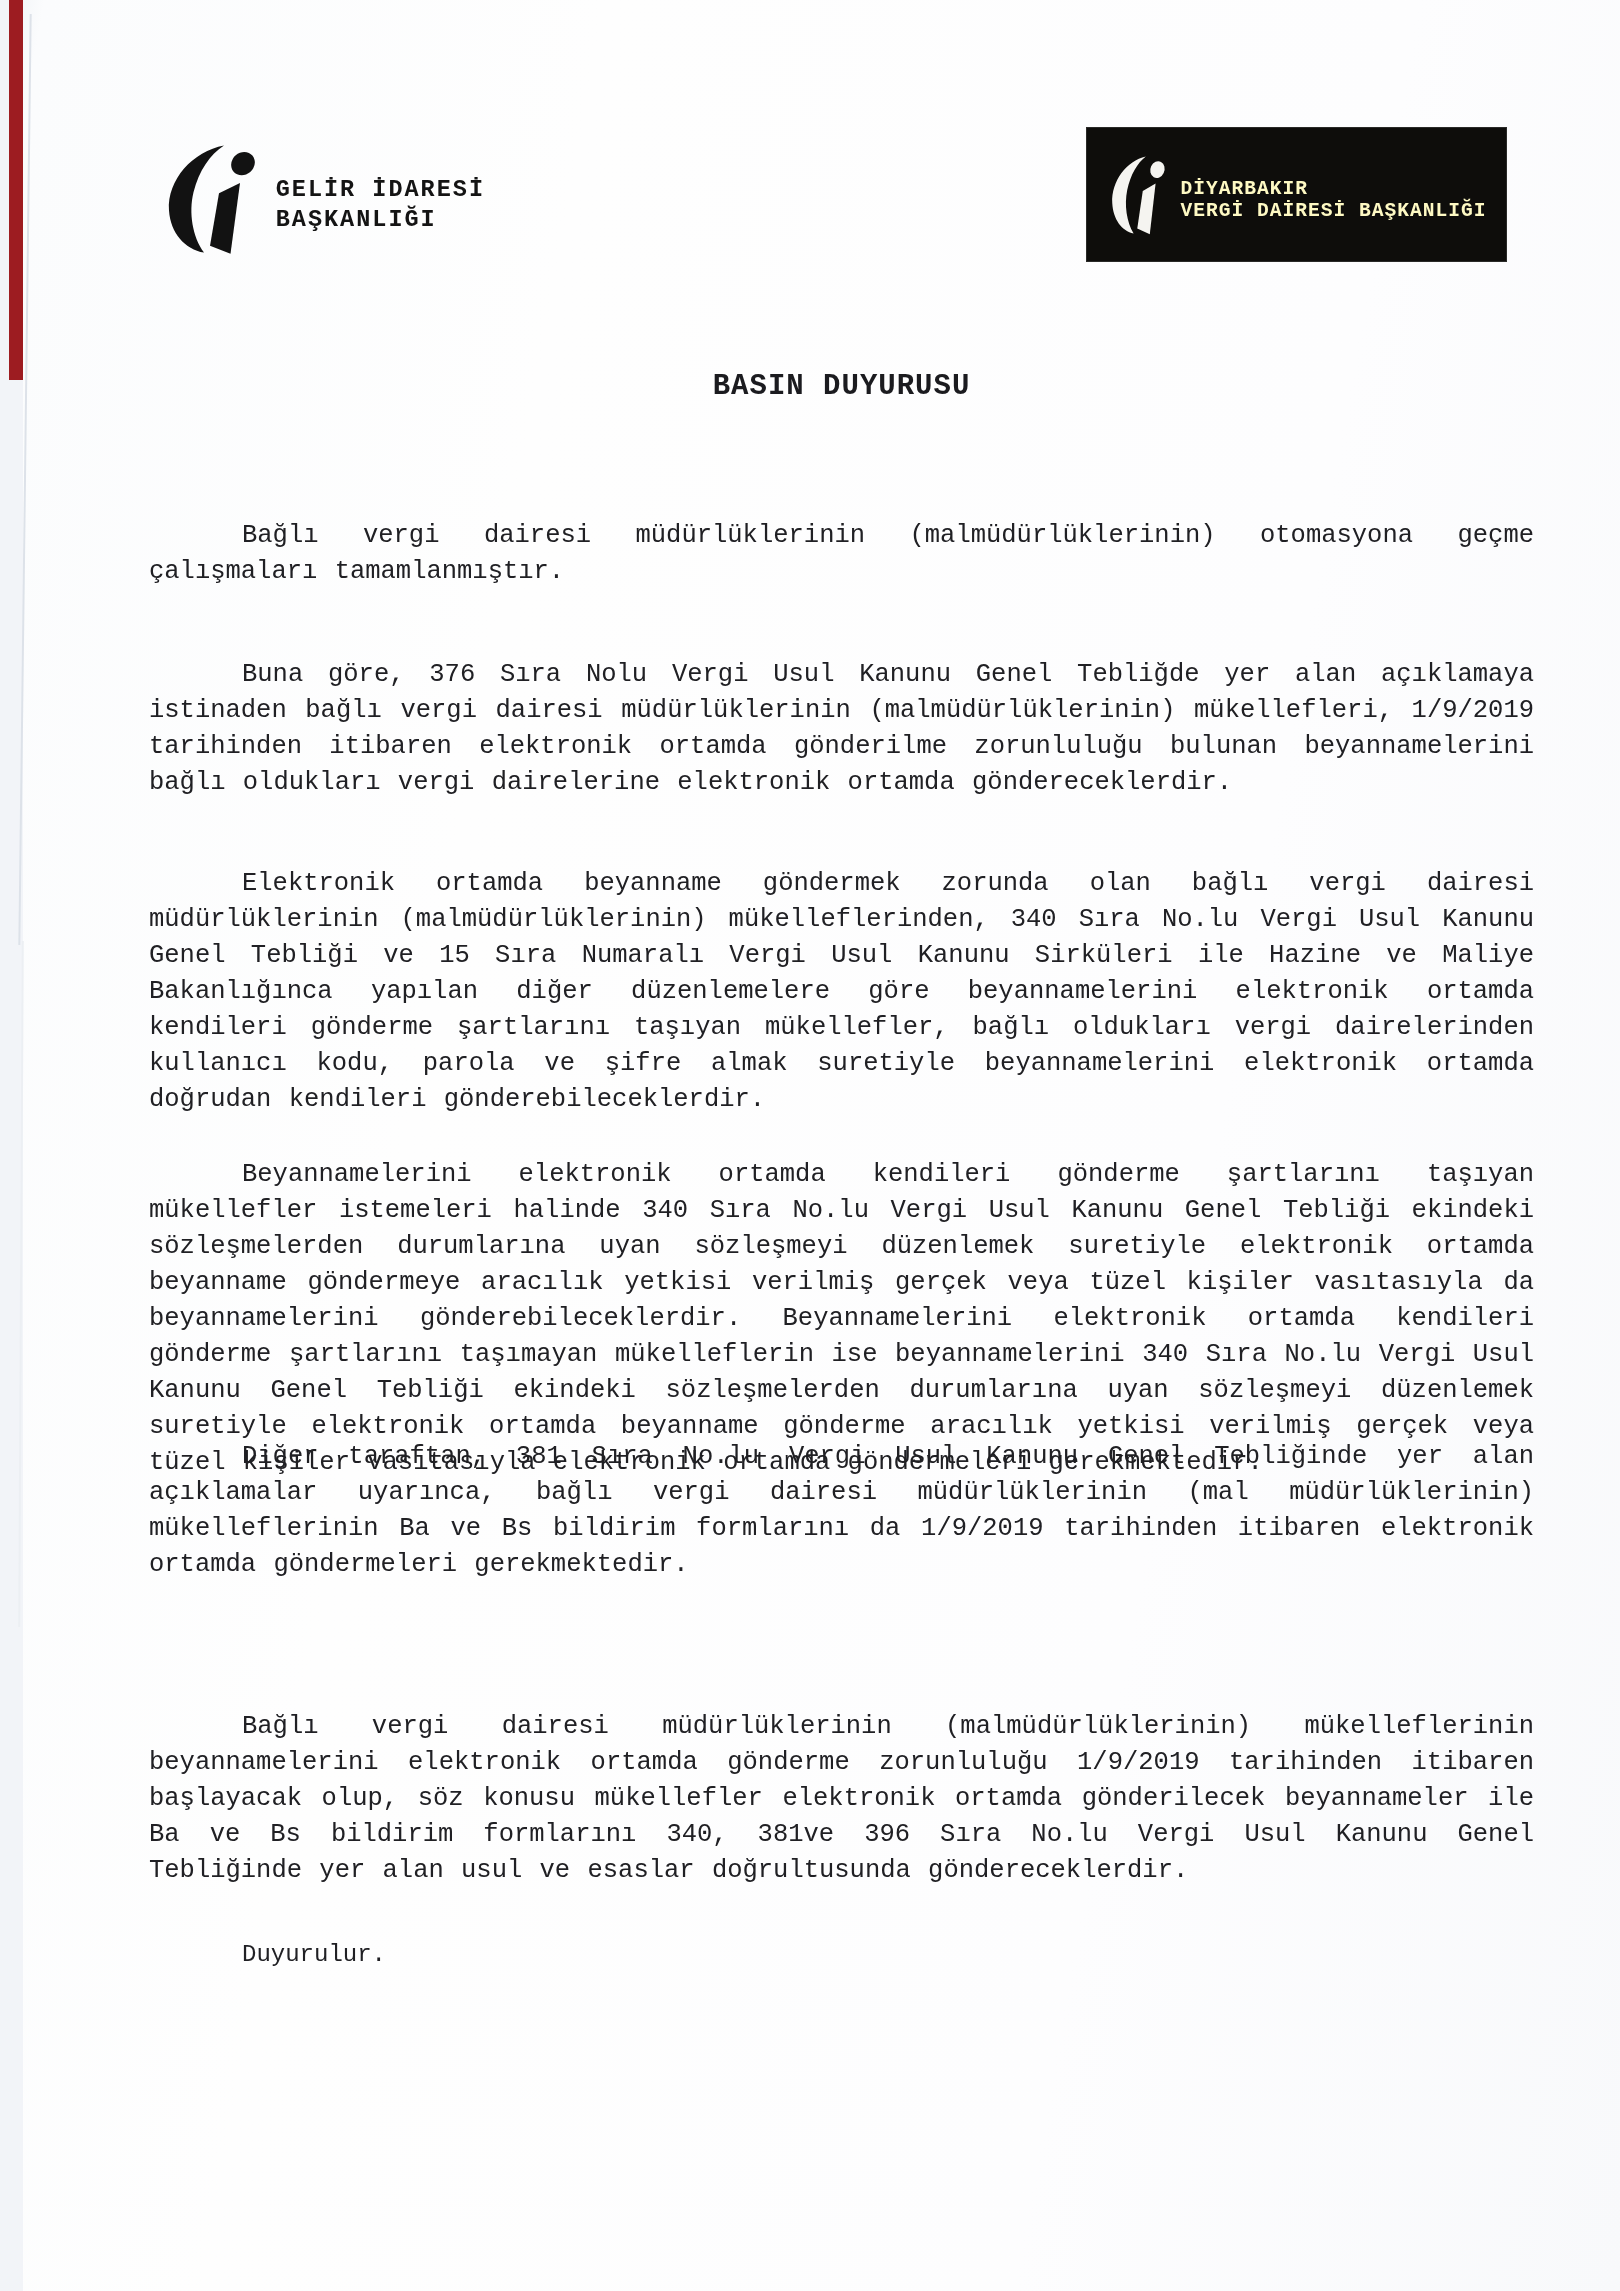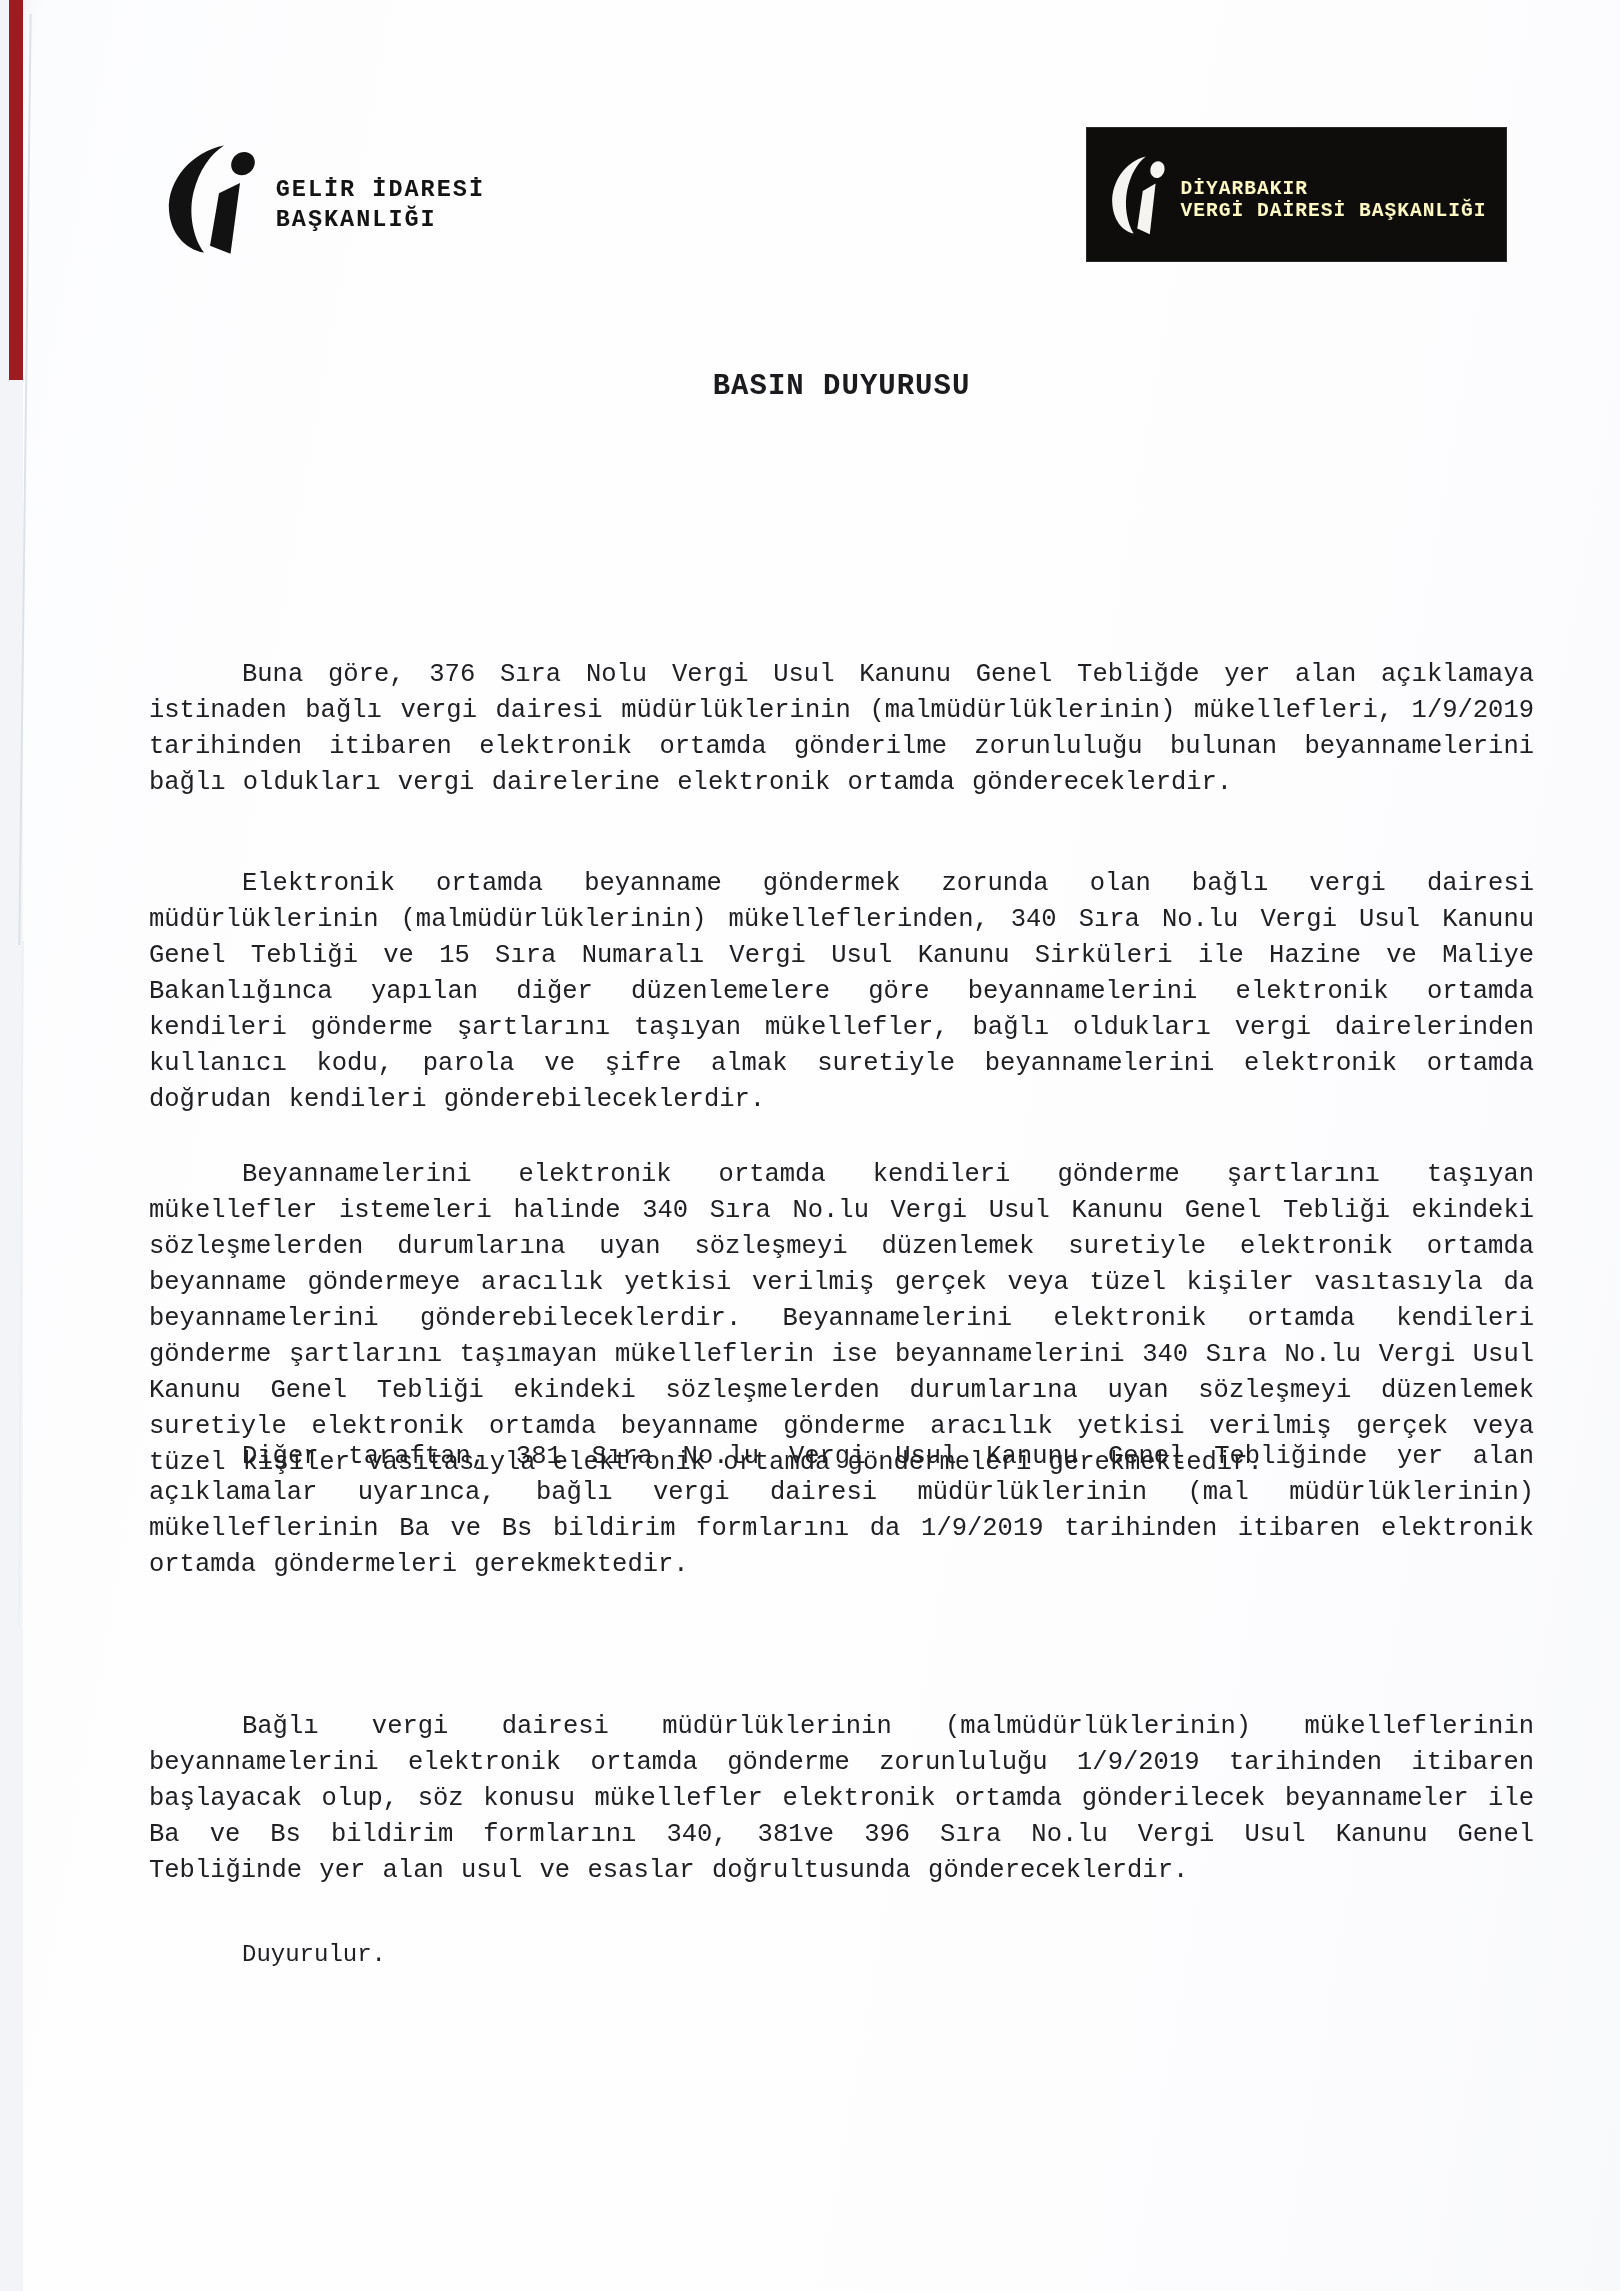--- a/index.html
+++ b/index.html
@@ -85,20 +85,21 @@
       <use href="#gibmark" fill="currentColor"></use>
     </svg>
     <div class="logo-right-text">
       <div>DİYARBAKIR</div>
       <div>VERGİ DAİRESİ BAŞKANLIĞI</div>
     </div>
   </div>
 
   <h1 class="doc-title">BASIN DUYURUSU</h1>
 
+  <p class="para p1">Bağlı vergi dairesi müdürlüklerinin (malmüdürlüklerinin) otomasyona geçme çalışmaları tamamlanmıştır.</p>
   <p class="para p2">Buna göre, 376 Sıra Nolu Vergi Usul Kanunu Genel Tebliğde yer alan açıklamaya istinaden bağlı vergi dairesi müdürlüklerinin (malmüdürlüklerinin) mükellefleri, 1/9/2019 tarihinden itibaren elektronik ortamda gönderilme zorunluluğu bulunan beyannamelerini bağlı oldukları vergi dairelerine elektronik ortamda göndereceklerdir.</p>
   <p class="para p3">Elektronik ortamda beyanname göndermek zorunda olan bağlı vergi dairesi müdürlüklerinin (malmüdürlüklerinin) mükelleflerinden, 340 Sıra No.lu Vergi Usul Kanunu Genel Tebliği ve 15 Sıra Numaralı Vergi Usul Kanunu Sirküleri ile Hazine ve Maliye Bakanlığınca yapılan diğer düzenlemelere göre beyannamelerini elektronik ortamda kendileri gönderme şartlarını taşıyan mükellefler, bağlı oldukları vergi dairelerinden kullanıcı kodu, parola ve şifre almak suretiyle beyannamelerini elektronik ortamda doğrudan kendileri gönderebileceklerdir.</p>
   <p class="para p4">Beyannamelerini elektronik ortamda kendileri gönderme şartlarını taşıyan mükellefler istemeleri halinde 340 Sıra No.lu Vergi Usul Kanunu Genel Tebliği ekindeki sözleşmelerden durumlarına uyan sözleşmeyi düzenlemek suretiyle elektronik ortamda beyanname göndermeye aracılık yetkisi verilmiş gerçek veya tüzel kişiler vasıtasıyla da beyannamelerini gönderebileceklerdir. Beyannamelerini elektronik ortamda kendileri gönderme şartlarını taşımayan mükelleflerin ise beyannamelerini 340 Sıra No.lu Vergi Usul Kanunu Genel Tebliği ekindeki sözleşmelerden durumlarına uyan sözleşmeyi düzenlemek suretiyle elektronik ortamda beyanname gönderme aracılık yetkisi verilmiş gerçek veya tüzel kişiler vasıtasıyla elektronik ortamda göndermeleri gerekmektedir.</p>
   <p class="para p5">Diğer taraftan, 381 Sıra No.lu Vergi Usul Kanunu Genel Tebliğinde yer alan açıklamalar uyarınca, bağlı vergi dairesi müdürlüklerinin (mal müdürlüklerinin) mükelleflerinin Ba ve Bs bildirim formlarını da 1/9/2019 tarihinden itibaren elektronik ortamda göndermeleri gerekmektedir.</p>
   <p class="para p6">Bağlı vergi dairesi müdürlüklerinin (malmüdürlüklerinin) mükelleflerinin beyannamelerini elektronik ortamda gönderme zorunluluğu 1/9/2019 tarihinden itibaren başlayacak olup, söz konusu mükellefler elektronik ortamda gönderilecek beyannameler ile Ba ve Bs bildirim formlarını 340, 381ve 396 Sıra No.lu Vergi Usul Kanunu Genel Tebliğinde yer alan usul ve esaslar doğrultusunda göndereceklerdir.</p>
 
   <p class="closing">Duyurulur.</p>
 
 </div>
 

